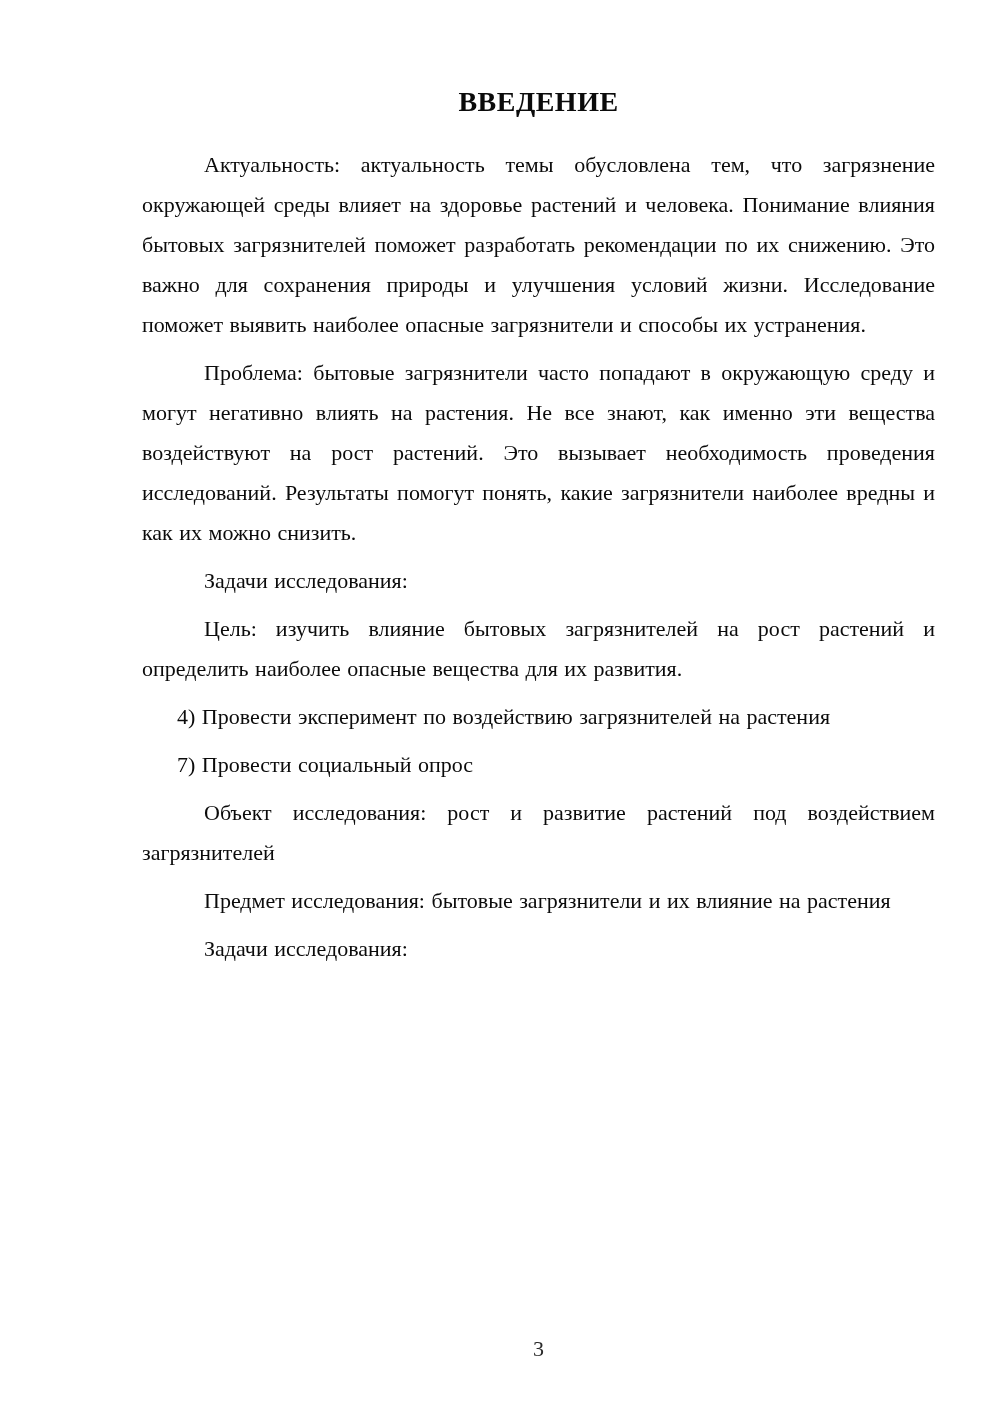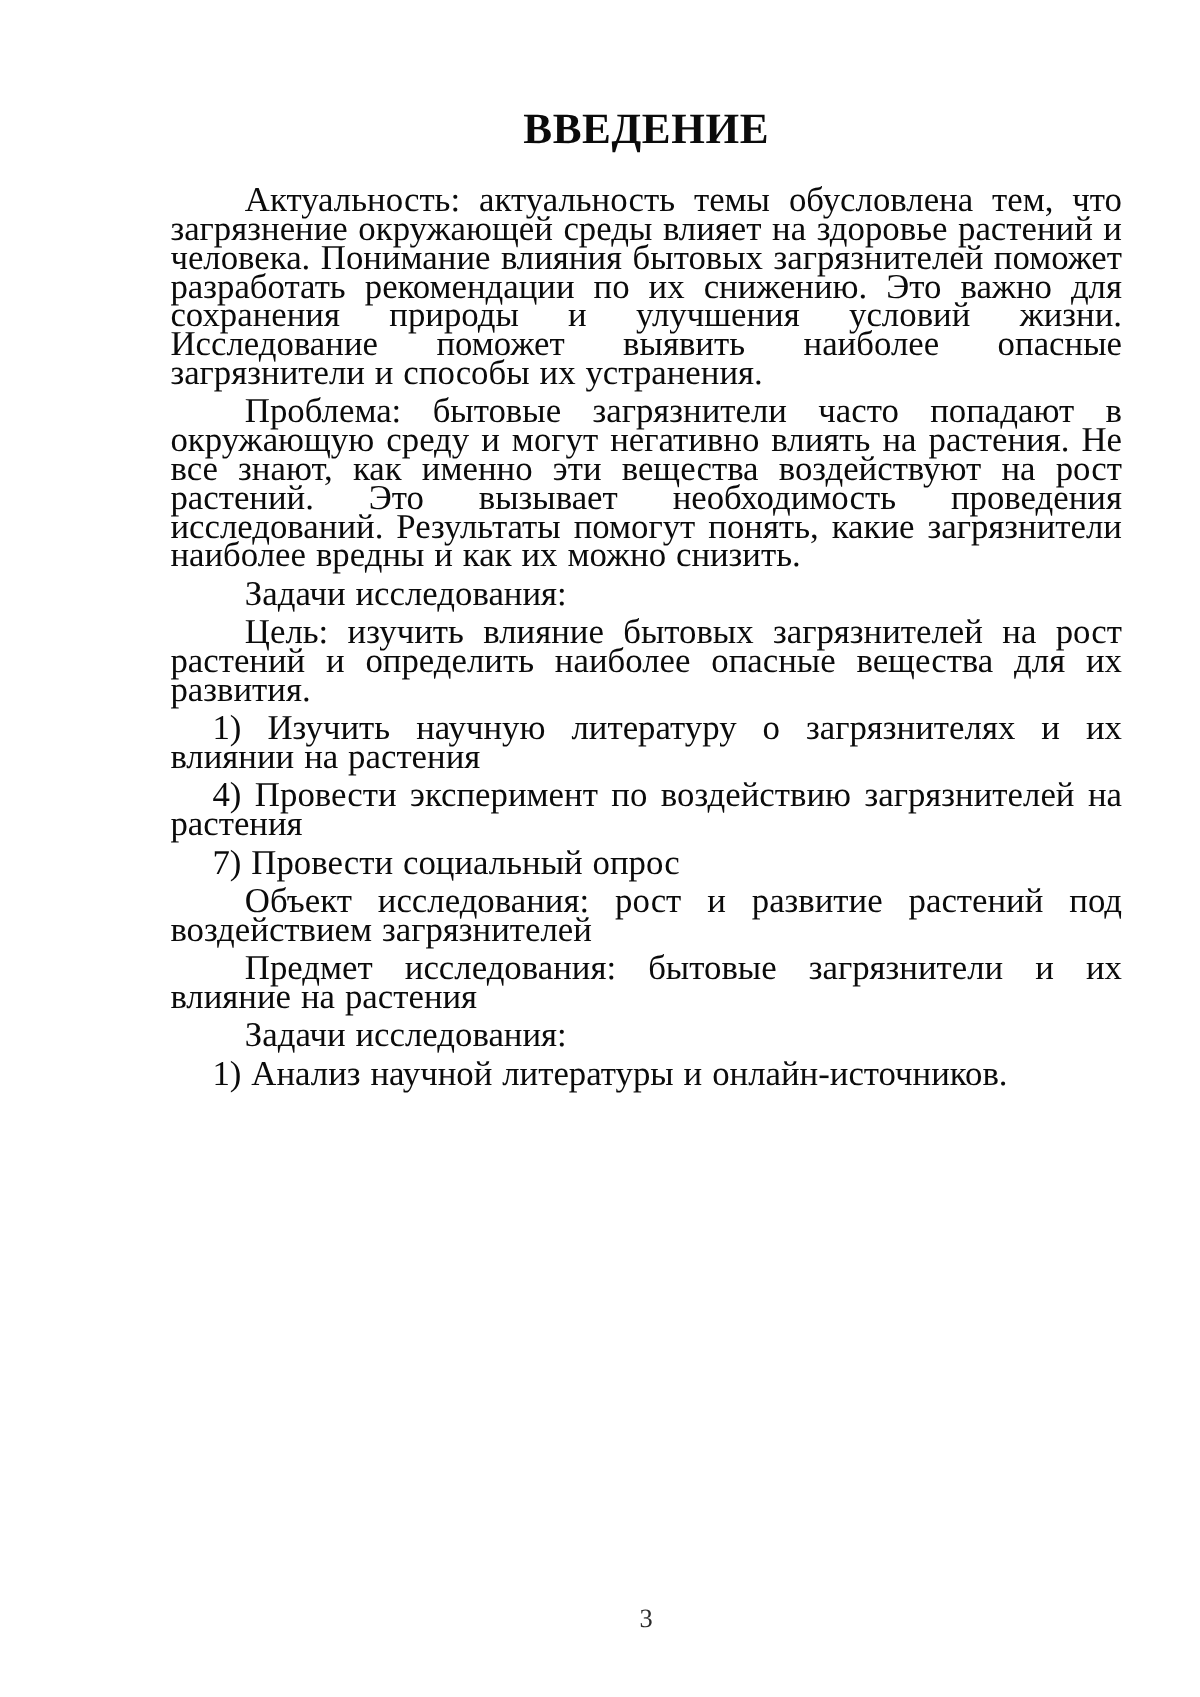--- a/index.html
+++ b/index.html
@@ -13,30 +13,30 @@
     height: 1414px;
     background: #ffffff;
     overflow: hidden;
     font-family: "Liberation Serif", "DejaVu Serif", serif;
     color: #0b0b0b;
   }
   .content {
     padding: 86px 65px 0 142px;
   }
   .doc-title {
-    font-size: 36px;
+    font-size: 28px;
     font-weight: bold;
     text-align: center;
     letter-spacing: 0.5px;
     margin: 0 0 27px 0;
     color: #0b0b0b;
   }
   .para, .list-item {
-    font-size: 29px;
-    line-height: 24px;
+    font-size: 22px;
+    line-height: 40px;
     text-align: justify;
     margin: 0 0 8px 0;
     word-spacing: 1px;
   }
   .para {
     text-indent: 62px;
   }
   .list-item {
     text-indent: 35px;
   }
@@ -55,25 +55,23 @@
 
 <div class="page">
   <div class="content">
     <h1 class="doc-title">ВВЕДЕНИЕ</h1>
 
     <p class="para">Актуальность: актуальность темы обусловлена тем, что загрязнение окружающей среды влияет на здоровье растений и человека. Понимание влияния бытовых загрязнителей поможет разработать рекомендации по их снижению. Это важно для сохранения природы и улучшения условий жизни. Исследование поможет выявить наиболее опасные загрязнители и способы их устранения.</p>
     <p class="para">Проблема: бытовые загрязнители часто попадают в окружающую среду и могут негативно влиять на растения. Не все знают, как именно эти вещества воздействуют на рост растений. Это вызывает необходимость проведения исследований. Результаты помогут понять, какие загрязнители наиболее вредны и как их можно снизить.</p>
     <p class="para">Задачи исследования:</p>
     <p class="para">Цель: изучить влияние бытовых загрязнителей на рост растений и определить наиболее опасные вещества для их развития.</p>
 
-    <p class="list-item">1) Изучить научную литературу о загрязнителях и их влиянии на растения</p>
     <p class="list-item">4) Провести эксперимент по воздействию загрязнителей на растения</p>
     <p class="list-item">7) Провести социальный опрос</p>
 
     <p class="para">Объект исследования: рост и развитие растений под воздействием загрязнителей</p>
     <p class="para">Предмет исследования: бытовые загрязнители и их влияние на растения</p>
     <p class="para">Задачи исследования:</p>
 
-    <p class="list-item">1) Анализ научной литературы и онлайн-источников.</p>
   </div>
 
   <div class="page-number">3</div>
 </div>
 
 </body></html>

